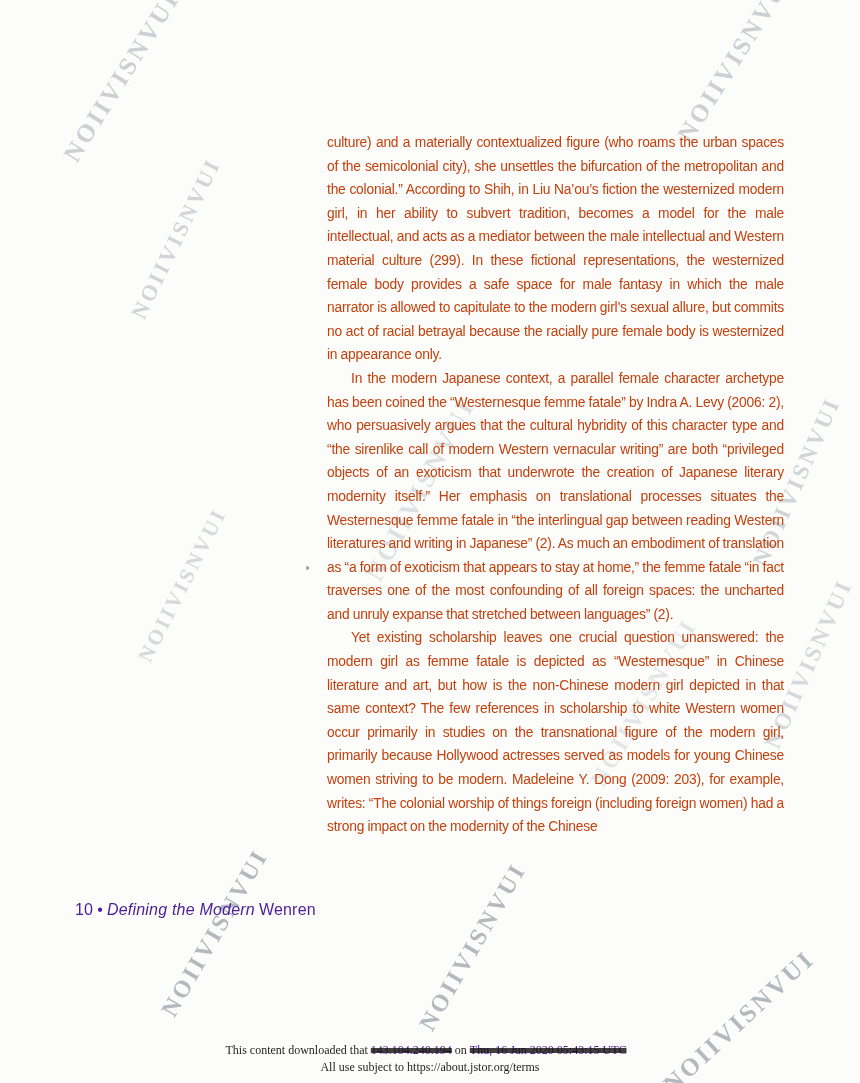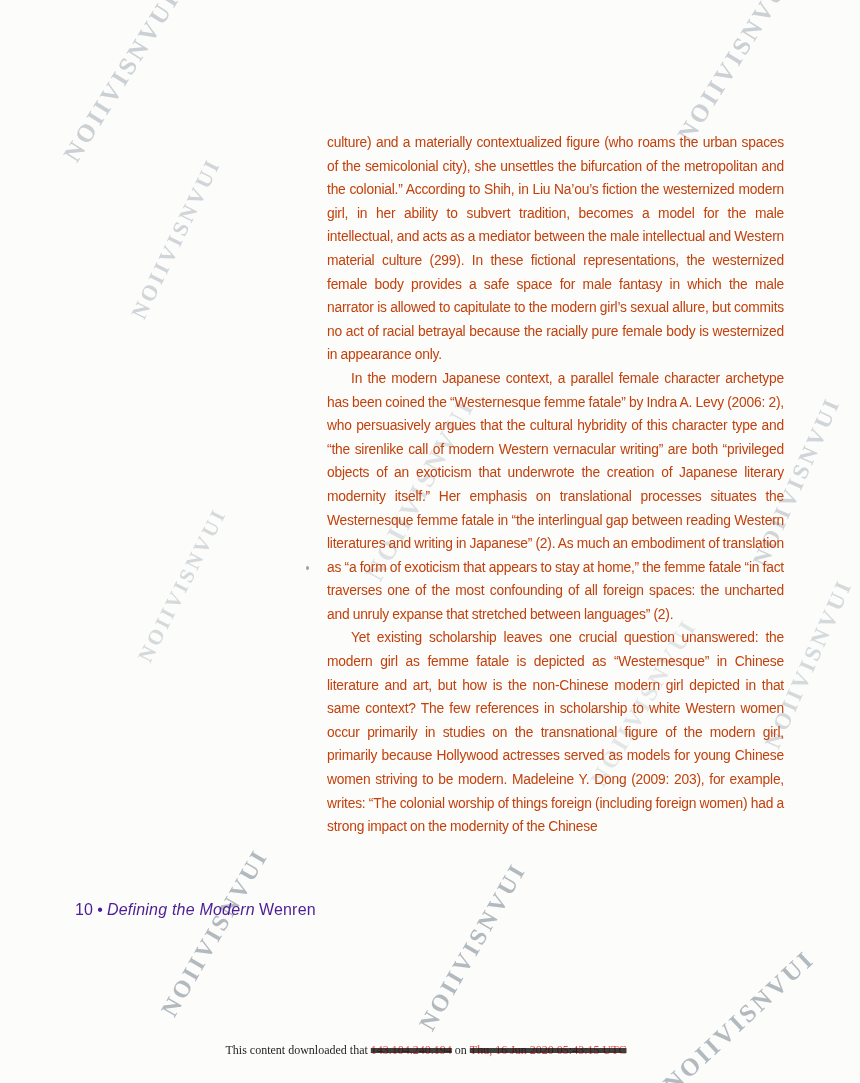--- a/index.html
+++ b/index.html
@@ -47,21 +47,21 @@
     font-size:12px; color:#1f1f1f;
   }
   .jstor1 { top:1043px; }
   .jstor2 { top:1060px; }
   .jstor1 span { margin-right:3px; }
   .jstor1 span:last-child { margin-right:8px; }
   .redacted {
     text-decoration:line-through;
     text-decoration-thickness:5px;
     text-decoration-color:rgba(15,15,15,0.8);
-    color:#ef4444;
+    color:#4c1d95;
   }
 
   
   .wm {
     position:absolute;
     font-family:"Liberation Serif", serif;
     font-weight:bold;
     letter-spacing:3px;
     white-space:nowrap;
     transform-origin:left top;
@@ -113,14 +113,15 @@
 
   <span class="speck"></span>
 
   <div class="footer">
     <span>10</span><span>•</span><span class="it">Defining the Modern</span><span>Wenren</span>
   </div>
 
   <div class="jstor jstor1">
     <span>This content downloaded that</span><span class="redacted">143.104.240.194</span><span>on</span><span class="redacted">Thu, 16 Jun 2020 05:43:15 UTC</span>
   </div>
+  <div class="jstor jstor2">All use subject to https://about.jstor.org/terms</div>
 
 </div>
 
 </body></html>

